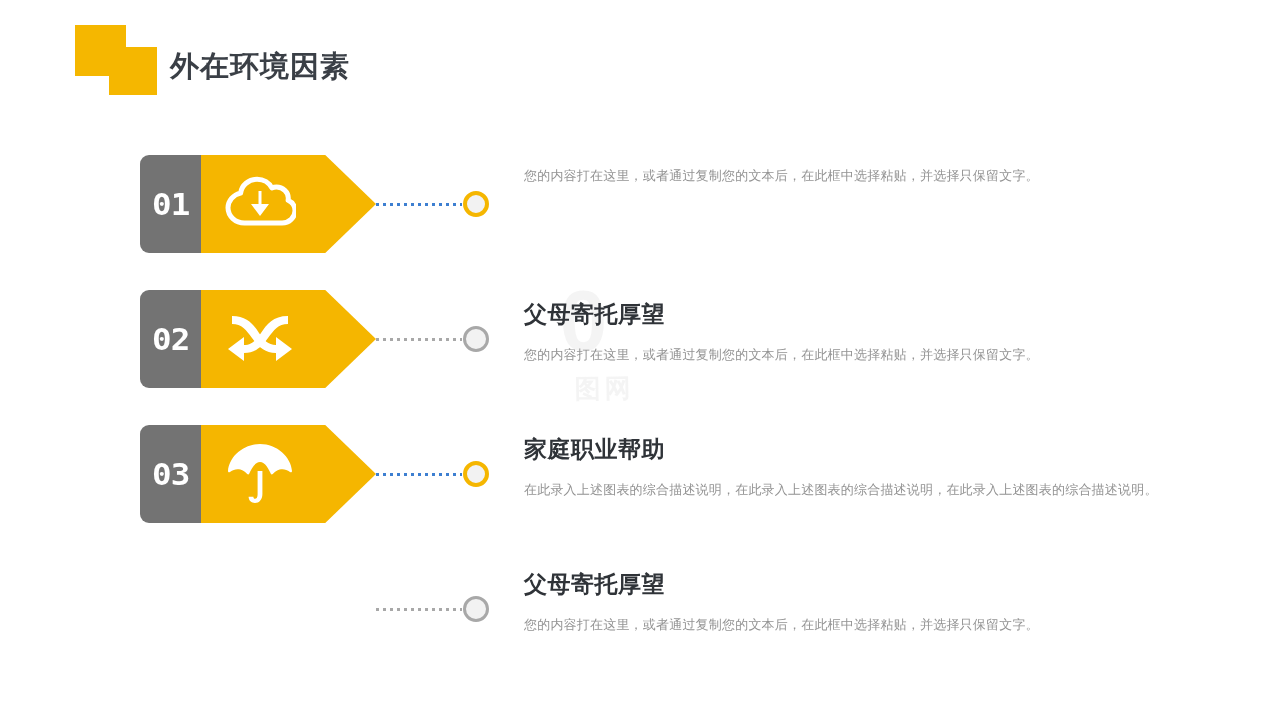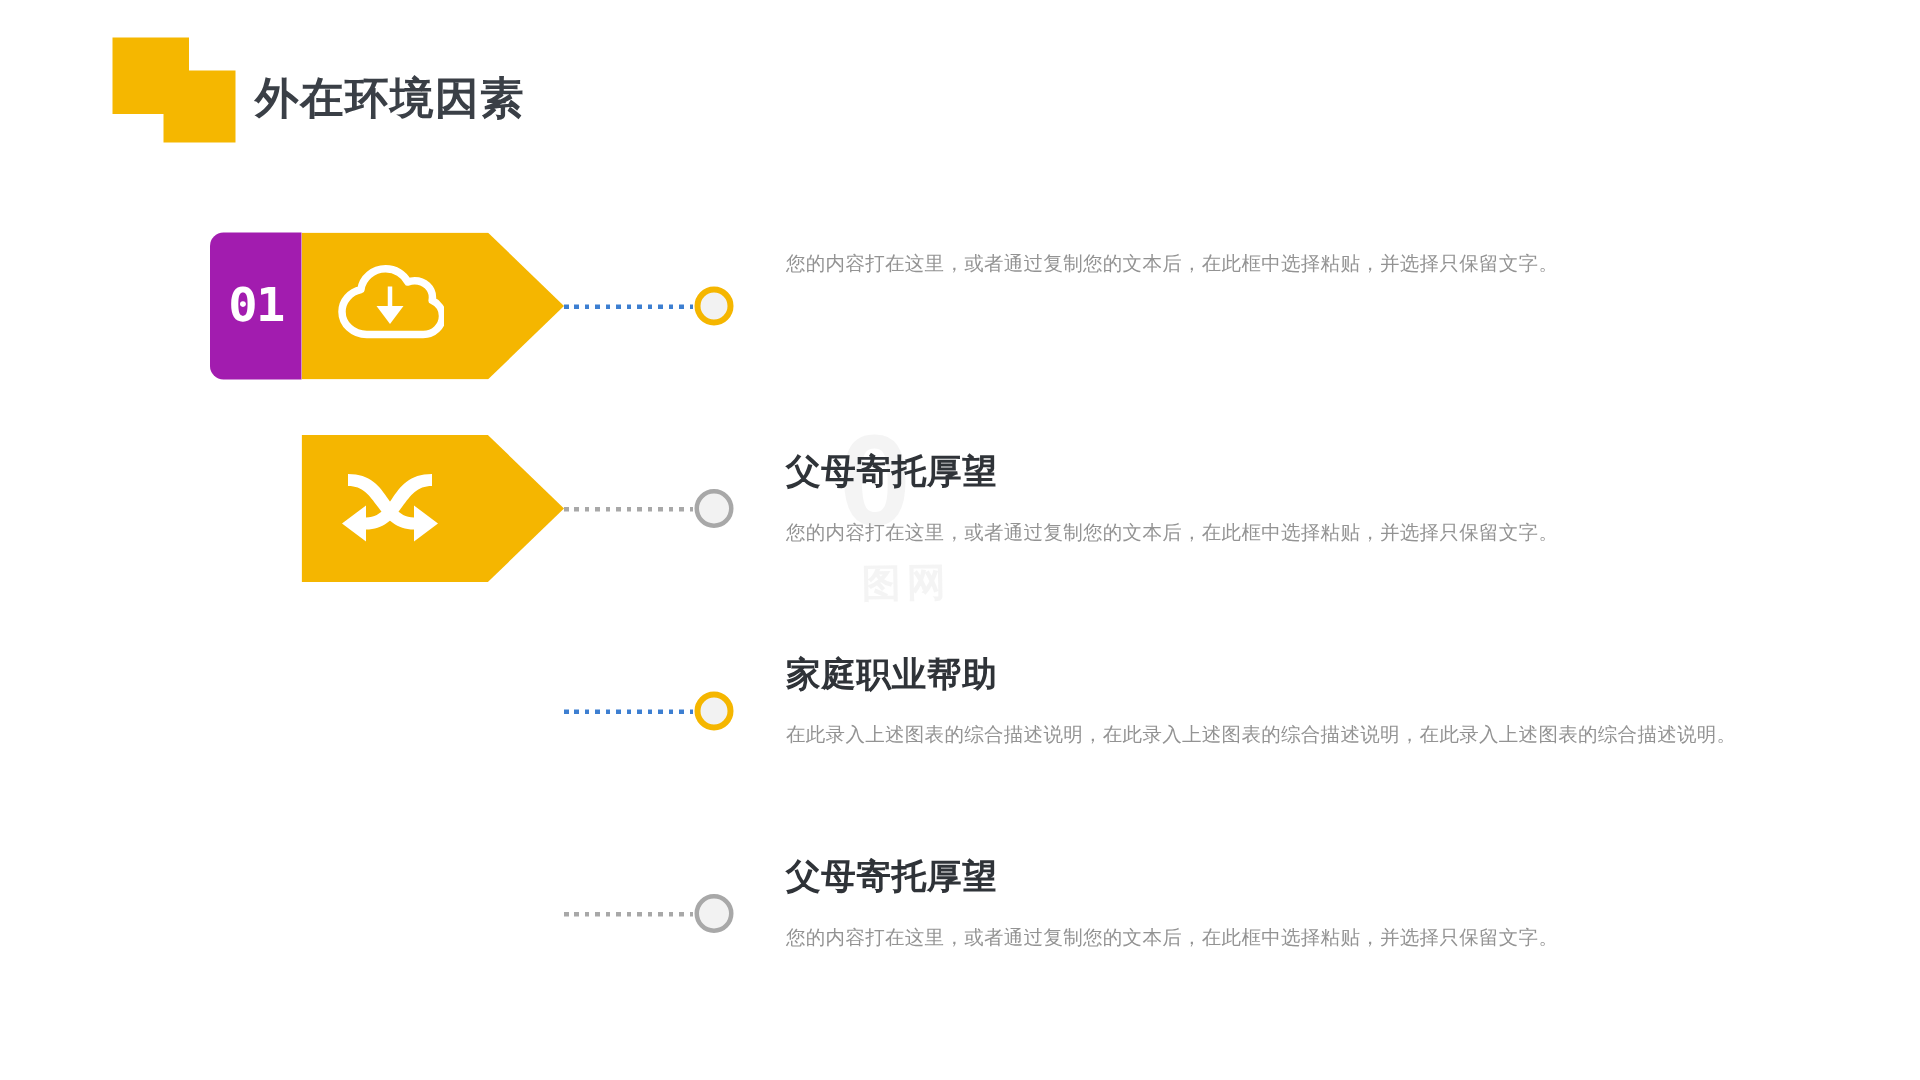--- a/index.html
+++ b/index.html
@@ -78,21 +78,21 @@
     top: 0;
     width: 236px;
     height: 98px;
   }
   .tag-num-box {
     position: absolute;
     left: 0;
     top: 0;
     width: 61px;
     height: 98px;
-    background: #a21caf;
+    background: #737373;
     border-top-left-radius: 9px;
     border-bottom-left-radius: 9px;
     display: flex;
     align-items: center;
     justify-content: center;
   }
   .tag-num {
     font-family: "DejaVu Sans Mono", "Liberation Mono", monospace;
     font-size: 31px;
     font-weight: bold;
@@ -241,20 +241,23 @@
       <div class="dots blue"></div>
     </div>
     <div class="node yellow"></div>
     <div class="texts">
       <p class="row-desc">您的内容打在这里，或者通过复制您的文本后，在此框中选择粘贴，并选择只保留文字。</p>
     </div>
   </div>
 
   <div class="row row-2">
     <div class="tag">
+      <div class="tag-num-box">
+        <span class="tag-num">02</span>
+      </div>
       <div class="tag-body">
         <div class="tag-icon">
           <svg width="72" height="62" viewBox="0 0 72 62">
             <g fill="#ffffff">
               <path d="M8 16 C18 16 22 22 28 30 C34 38 40 45 52 45 L52 53 L68 41 L52 29 L52 37 C44 37 40 32 35 25 C29 16 23 8 8 8 Z"></path>
               <path d="M64 16 C54 16 50 22 44 30 C38 38 32 45 20 45 L20 53 L4 41 L20 29 L20 37 C28 37 32 32 37 25 C43 16 49 8 64 8 Z"></path>
             </g>
           </svg>
         </div>
       </div>
@@ -263,20 +266,35 @@
       <div class="dots gray"></div>
     </div>
     <div class="node gray"></div>
     <div class="texts">
       <h2 class="row-title">父母寄托厚望</h2>
       <p class="row-desc">您的内容打在这里，或者通过复制您的文本后，在此框中选择粘贴，并选择只保留文字。</p>
     </div>
   </div>
 
   <div class="row row-3">
+    <div class="tag">
+      <div class="tag-num-box">
+        <span class="tag-num">03</span>
+      </div>
+      <div class="tag-body">
+        <div class="tag-icon">
+          <svg width="72" height="68" viewBox="0 0 72 68">
+            <g fill="#ffffff">
+              <path d="M36 4 C19 4 5 17 4 31 C4 32.2 5 32.6 6 31.9 C9.5 29.4 13 28.6 16.4 29.6 C19 30.3 21.3 32 23.2 34 C23.9 34.7 24.8 34.6 25.2 33.7 C27 29.6 30.8 22 36 22 C41.2 22 45 29.6 46.8 33.7 C47.2 34.6 48.1 34.7 48.8 34 C50.7 32 53 30.3 55.6 29.6 C59 28.6 62.5 29.4 66 31.9 C67 32.6 68 32.2 68 31 C67 17 53 4 36 4 Z"></path>
+              <path d="M33.6 31 L38.4 31 L38.4 54 C38.4 59.6 35.2 63 31 63 C27.4 63 24.6 60.6 24.6 56.8 L29.4 56.8 C29.4 58.2 30 58.8 31 58.8 C32.6 58.8 33.6 57.4 33.6 54.6 Z"></path>
+            </g>
+          </svg>
+        </div>
+      </div>
+    </div>
     <div class="connector">
       <div class="dots blue"></div>
     </div>
     <div class="node yellow"></div>
     <div class="texts">
       <h2 class="row-title">家庭职业帮助</h2>
       <p class="row-desc">在此录入上述图表的综合描述说明，在此录入上述图表的综合描述说明，在此录入上述图表的综合描述说明。</p>
     </div>
   </div>
 

